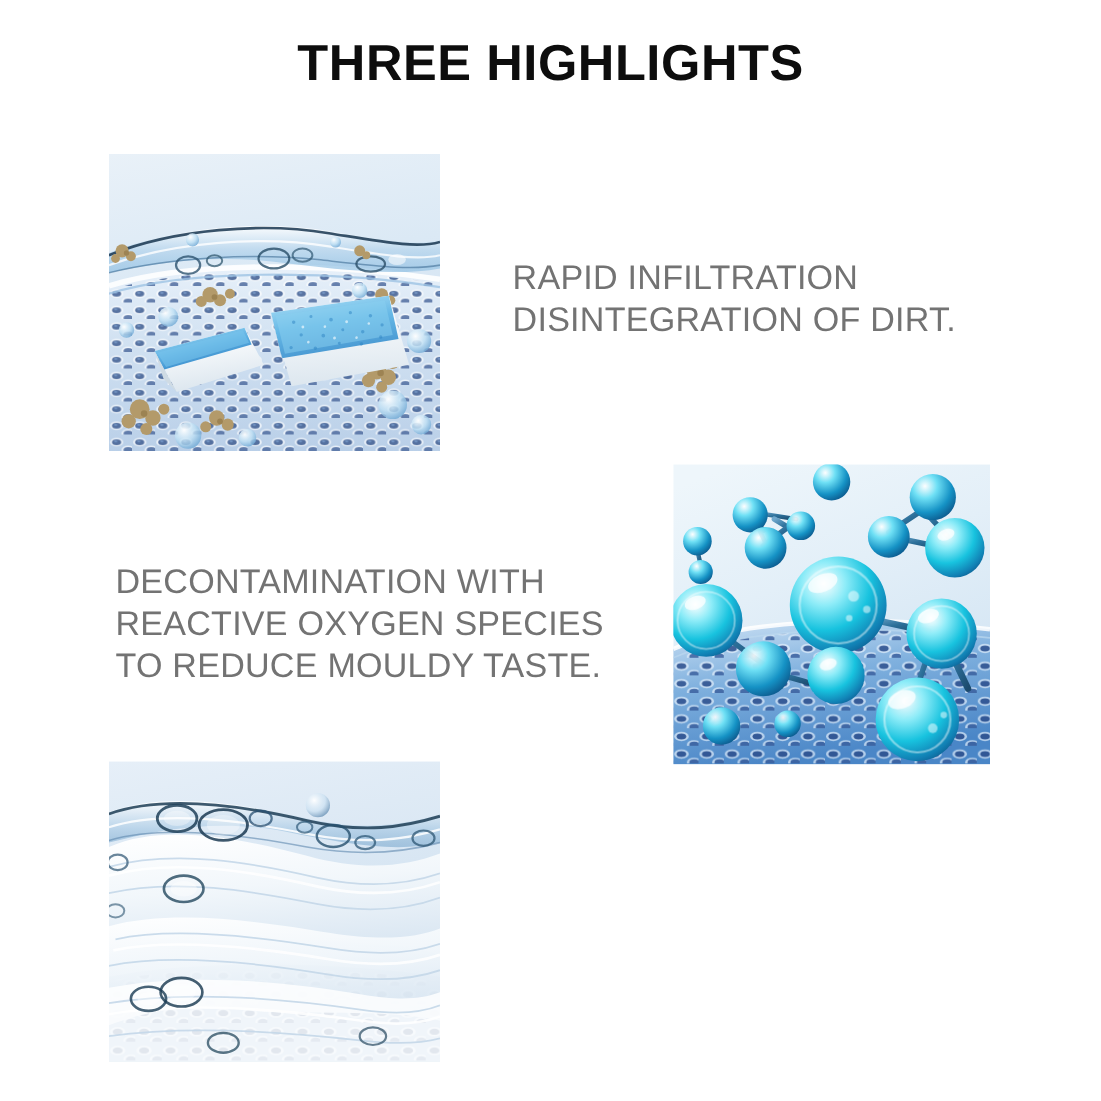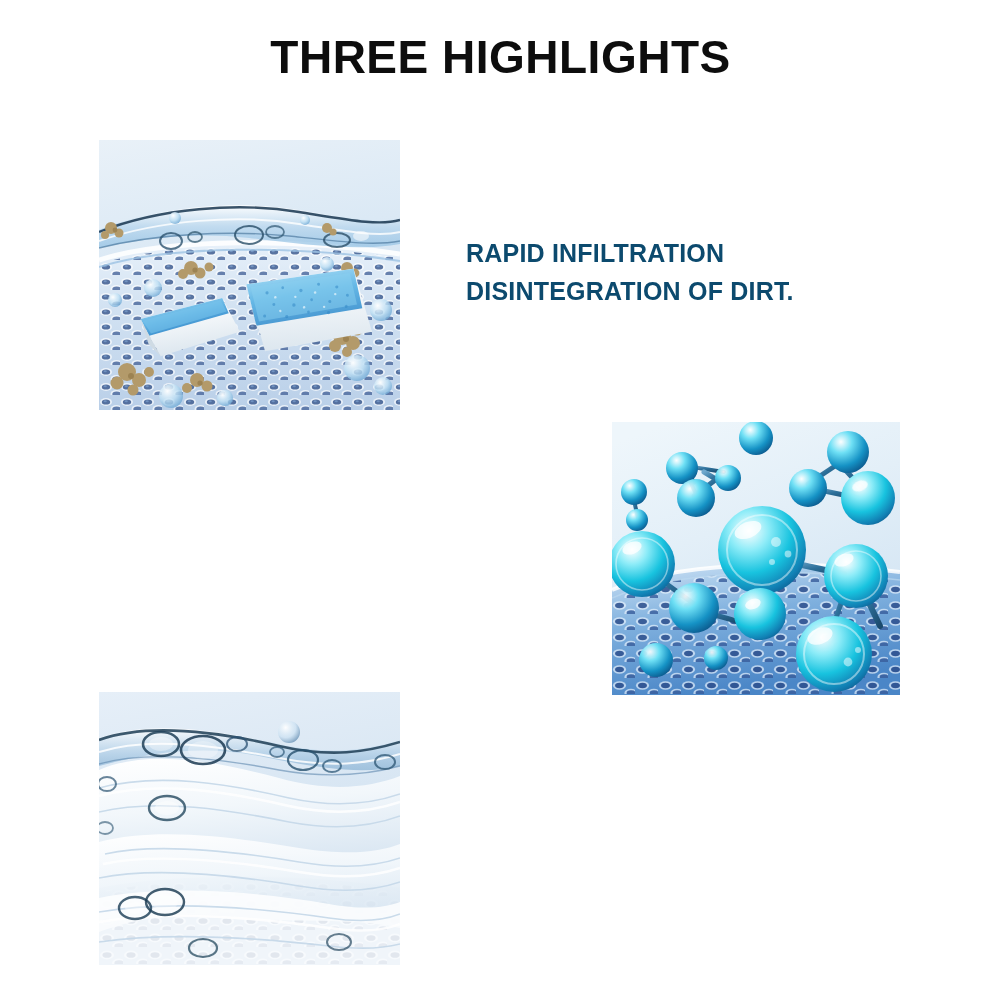--- a/index.html
+++ b/index.html
@@ -37,24 +37,24 @@
     letter-spacing: 0.5px;
     color: #0d0d0d;
     line-height: 1.05;
     white-space: nowrap;
   }
 
   
   .caption {
     position: absolute;
     font-family: "Liberation Sans", sans-serif;
-    font-weight: bold;
-    font-size: 25px;
+    font-weight: normal;
+    font-size: 31px;
     line-height: 38px;
-    color: #0c4a6e;
+    color: #737373;
     letter-spacing: 0.2px;
     white-space: pre-line;
   }
   #caption-1 { left: 466px; top: 234px; }
   #caption-2 { left: 105px; top: 510px; }
   #caption-3 { left: 466px; top: 809px; }
 
   
   .photo {
     position: absolute;
@@ -340,20 +340,23 @@
         <g fill="none" stroke="#ffffff" opacity="0.45">
           <circle cx="150" cy="128" r="35" stroke-width="2"></circle>
           <circle cx="222" cy="232" r="30" stroke-width="2"></circle>
           <circle cx="244" cy="154" r="25" stroke-width="1.6"></circle>
           <circle cx="30" cy="142" r="26" stroke-width="1.6"></circle>
         </g>
       </g>
     </svg>
   </div>
 
+  <div class="caption" id="caption-2">DECONTAMINATION WITH
+REACTIVE OXYGEN SPECIES
+TO REDUCE MOULDY TASTE.</div>
 
   <div class="photo" id="photo-3">
     <svg viewBox="0 0 301 273" preserveAspectRatio="none">
       <defs>
         <linearGradient id="p3bg" x1="0" y1="0" x2="0.2" y2="1">
           <stop offset="0%" stop-color="#e6eff8"></stop>
           <stop offset="40%" stop-color="#dbe8f4"></stop>
           <stop offset="100%" stop-color="#c8dcee"></stop>
         </linearGradient>
         <linearGradient id="p3fab" x1="0" y1="0" x2="0.25" y2="1">

